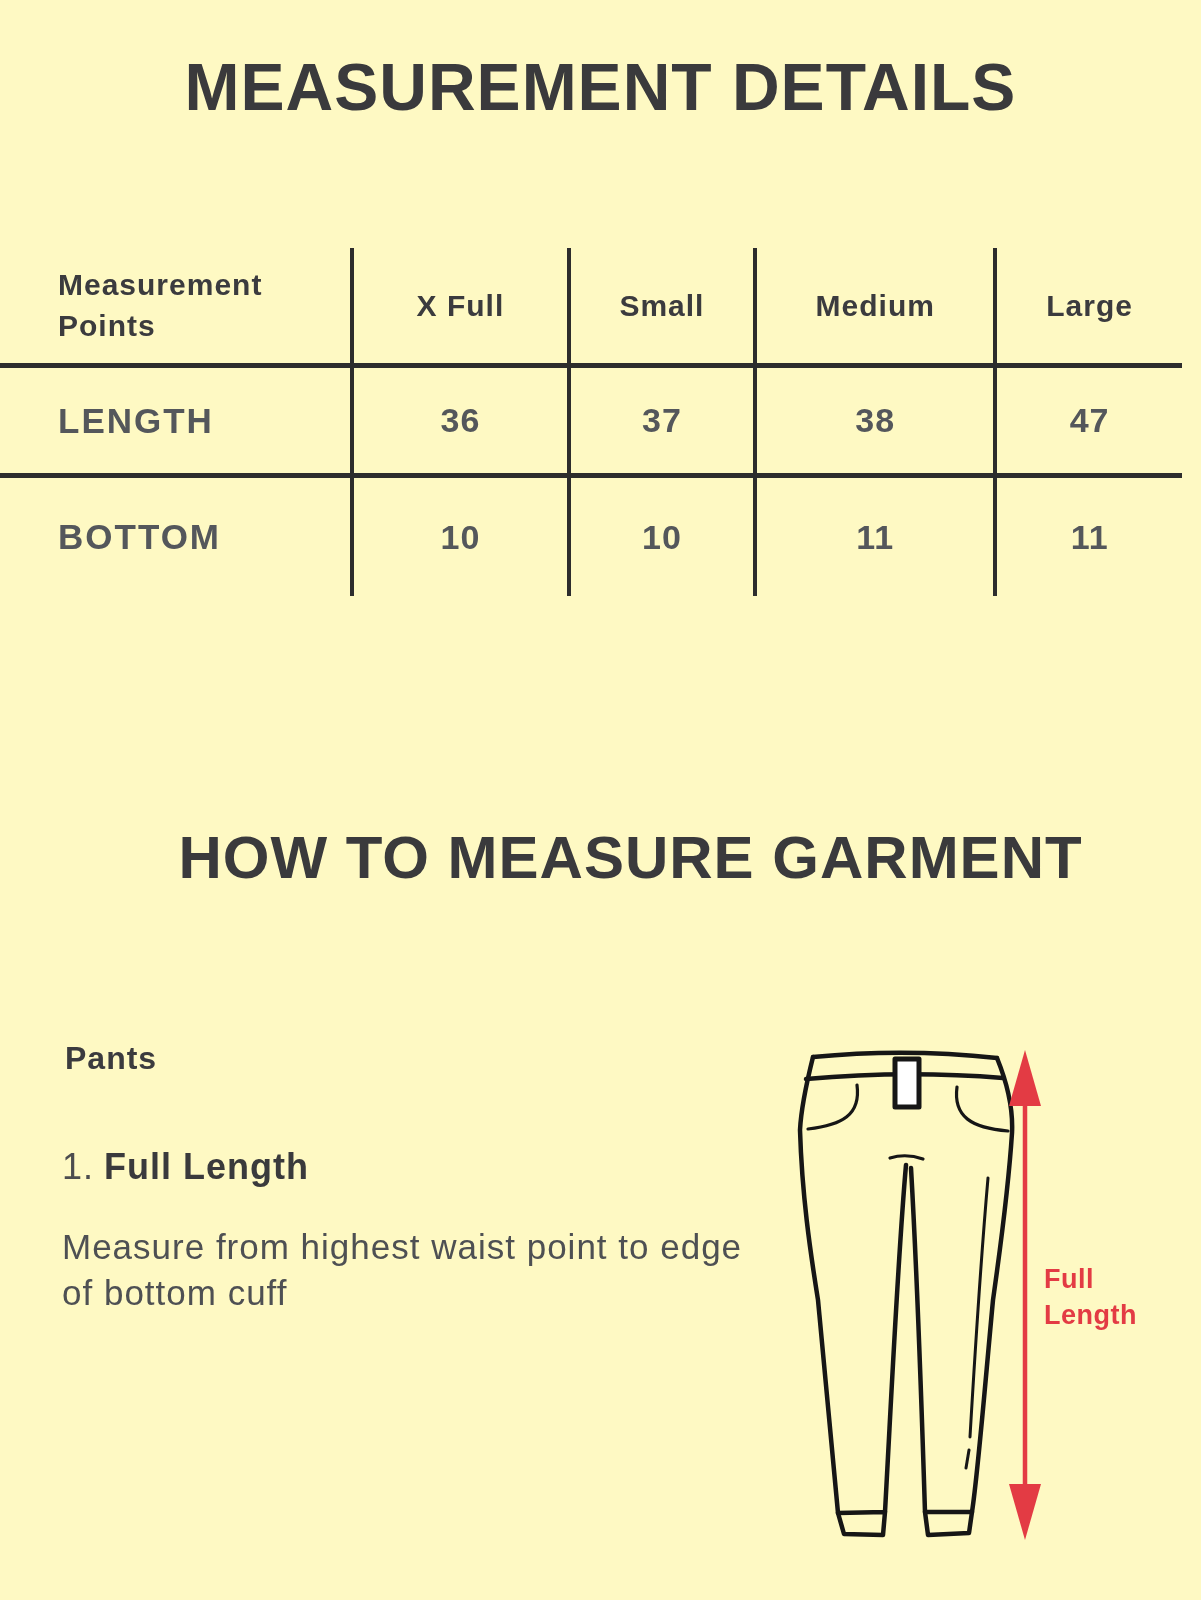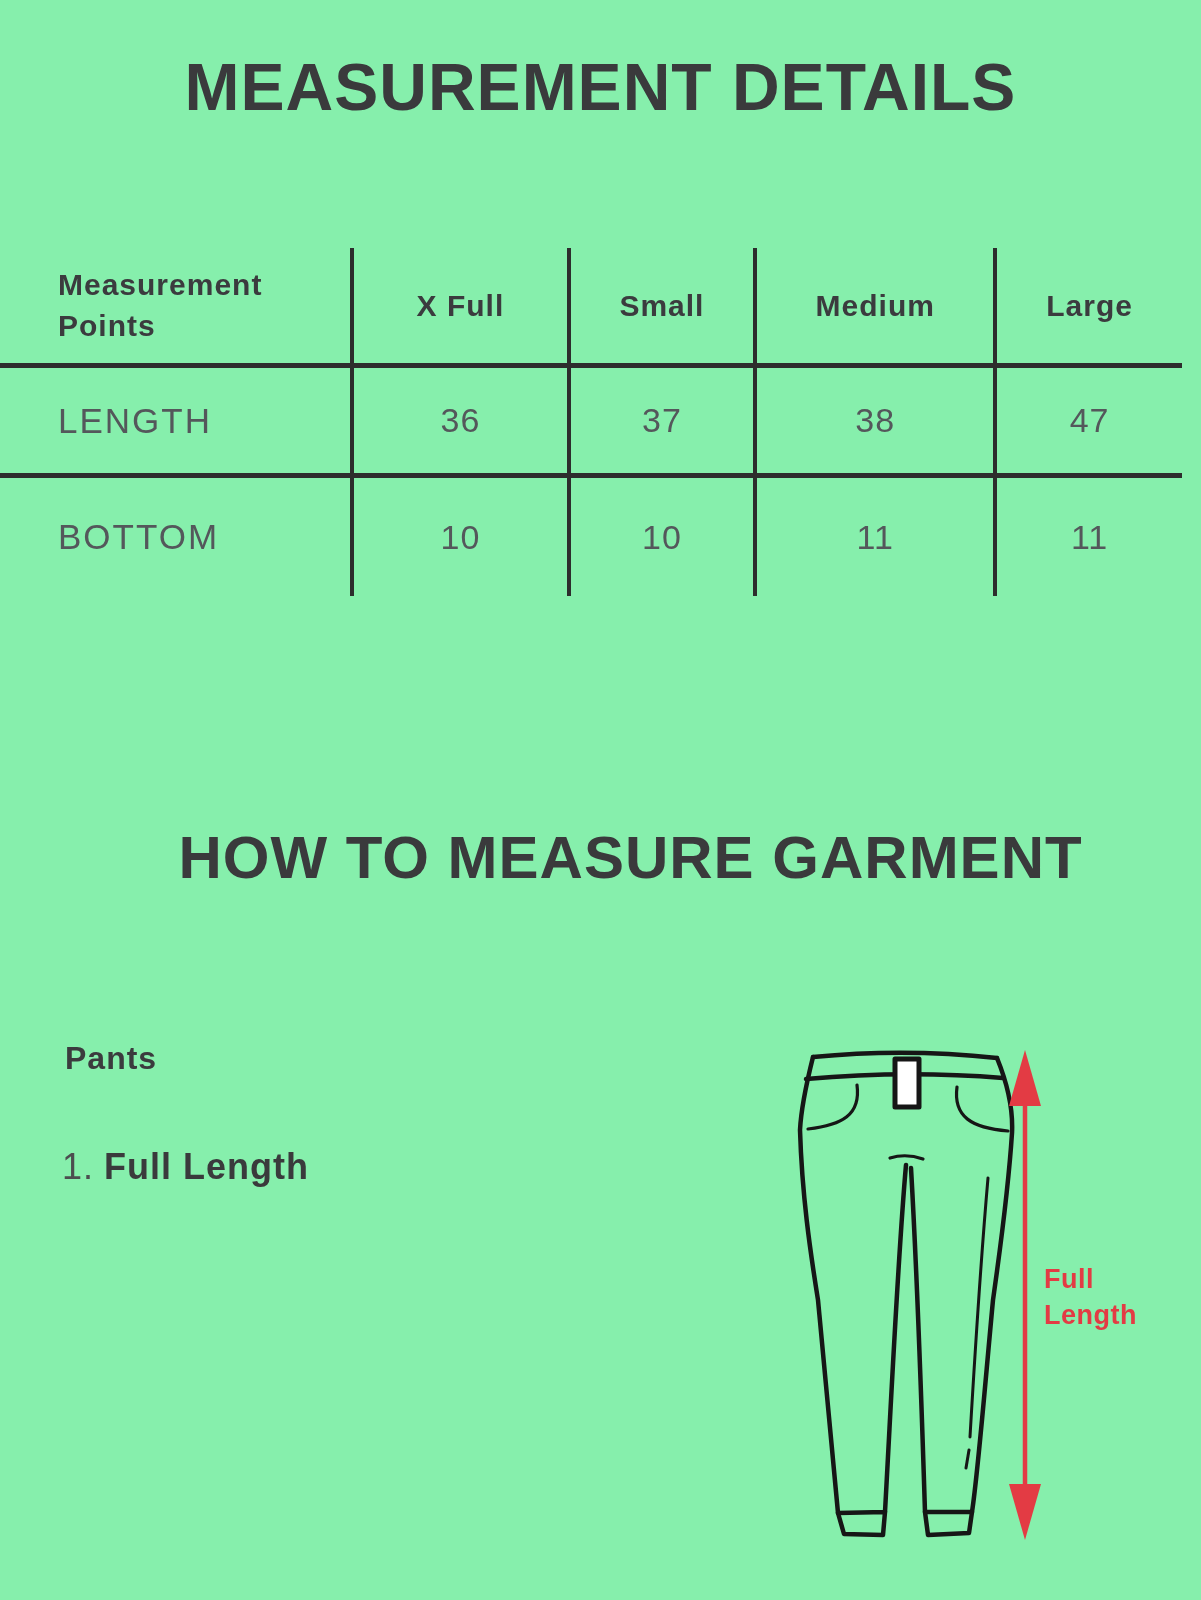--- a/index.html
+++ b/index.html
@@ -1,20 +1,20 @@
 <!DOCTYPE html>
 <html><head>
 <meta charset="utf-8">
 <style>
   html,body{margin:0;padding:0;background:#ffffff;}
   .canvas{
     position:relative;
     width:1201px;
     height:1600px;
-    background:#86efac;
+    background:#fef9c3;
     font-family:"Liberation Sans", sans-serif;
     overflow:hidden;
   }
   
   .main-title{
     position:absolute; top:54px; left:0; width:100%;
     text-align:center;
     font-size:66px; font-weight:800; letter-spacing:1px;
     color:#3a3a3c; line-height:1; white-space:nowrap;
   }
@@ -32,21 +32,21 @@
     table-layout:fixed;
   }
   .size-table th, .size-table td{
     padding:0; margin:0; vertical-align:middle;
   }
   .size-table th{
     font-size:30px; font-weight:700; color:#3b3b3e; letter-spacing:1px;
     height:115px; text-align:center;
   }
   .size-table td{
-    font-size:34px; font-weight:400; color:#54575b; letter-spacing:1px;
+    font-size:34px; font-weight:700; color:#54575b; letter-spacing:1px;
     height:105px; text-align:center;
   }
   .size-table .col-label{
     text-align:left; padding-left:58px;
   }
   .size-table td.col-label{
     font-size:35px; letter-spacing:2px;
   }
   .hdr-wrap{ display:inline-block; max-width:240px; text-align:left; line-height:1.35; }
   .v-line{ border-right:4px solid #2d2d2d; }
@@ -122,20 +122,21 @@
   </table>
 
   <div class="section-title">HOW TO MEASURE GARMENT</div>
 
   <div class="garment-name">Pants</div>
 
   <div class="step-heading">
     <span class="step-num">1.</span><span class="step-title">Full Length</span>
   </div>
 
+  <p class="step-desc">Measure from highest waist point to edge of bottom cuff</p>
 
   <svg class="pants-svg" width="240" height="510" viewBox="0 0 240 510" fill="none">
     <g stroke="#161616" fill="none" stroke-linecap="round" stroke-linejoin="round">
 
       <path d="M33,22 Q125,13 217,23" stroke-width="4.5"></path>
       <path d="M26,44 Q125,35 223,43" stroke-width="4.5"></path>
 
       <path d="M33,22 C26,50 21,75 20,95 C22,160 30,215 38,265 C46,350 54,438 58,478" stroke-width="4.5"></path>
       <path d="M217,23 C230,55 233,78 232,98 C228,160 220,215 213,265 C205,350 198,438 192,477" stroke-width="4.5"></path>
 

